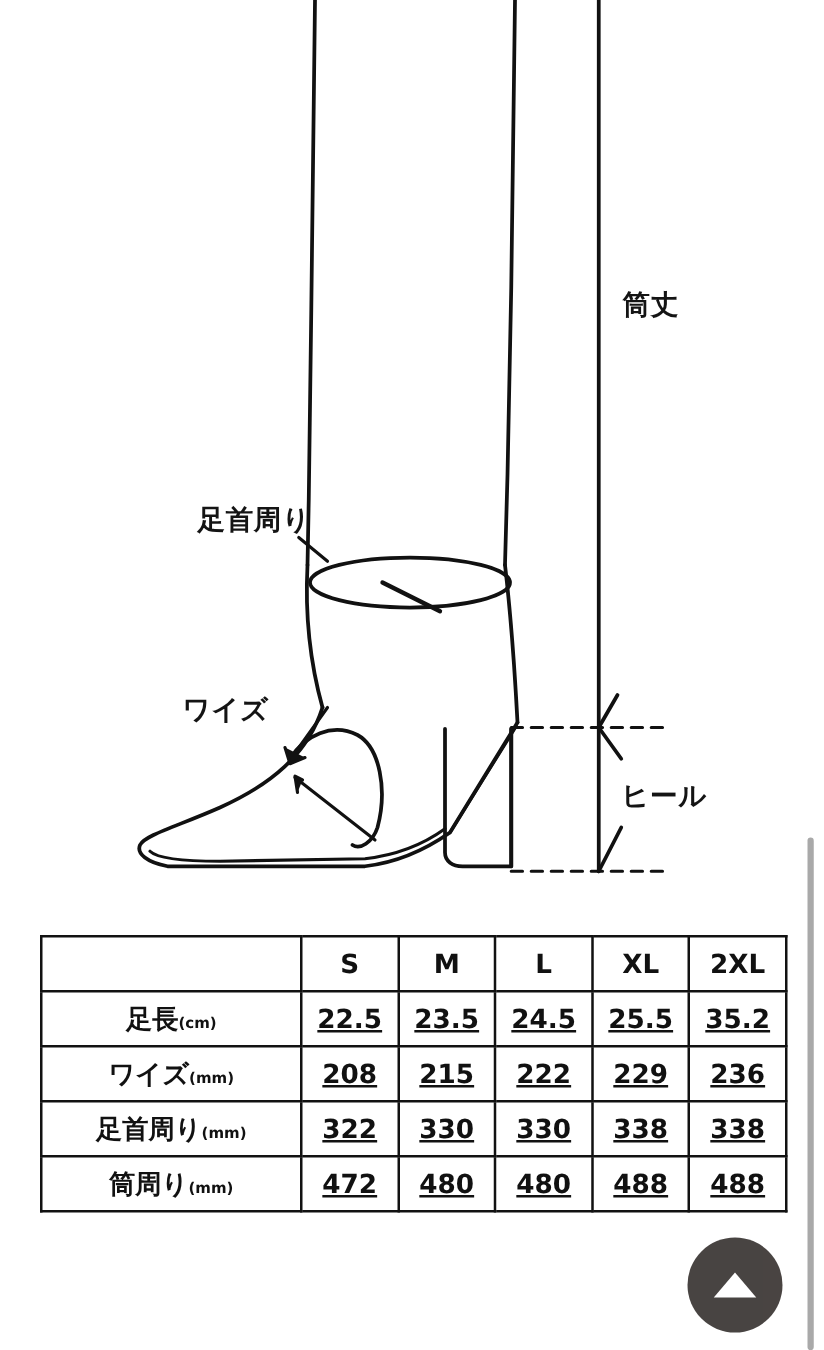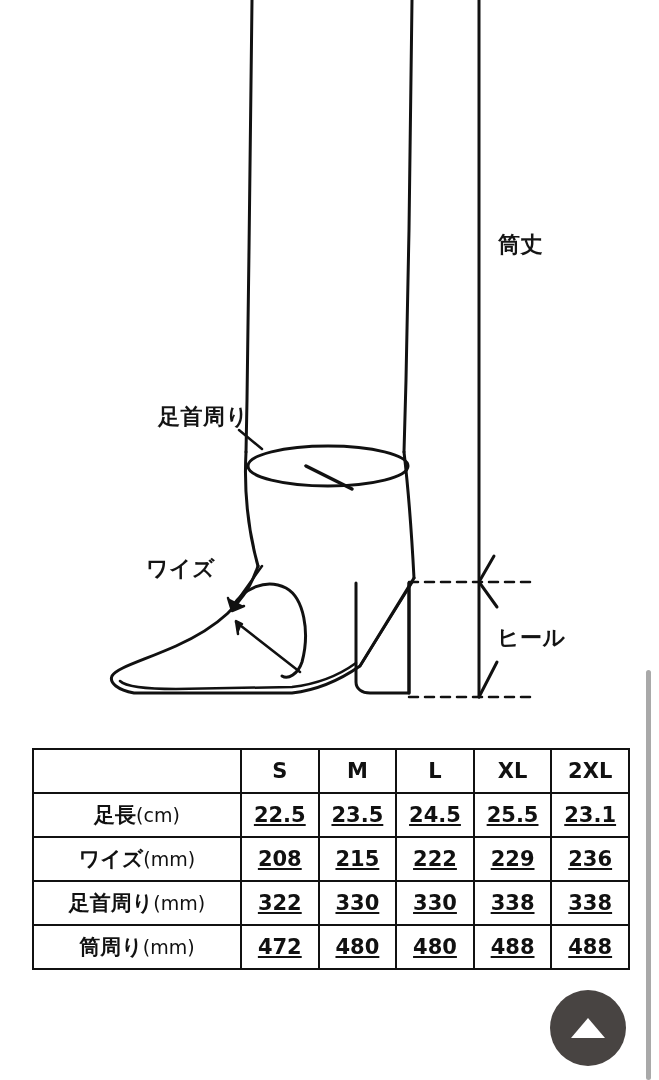--- a/index.html
+++ b/index.html
@@ -81,22 +81,22 @@
   table.size-table col.c-label { width: 208px; }
   table.size-table col.c-size  { width: 77.6px; }
 
   th.row-head {
     text-align: right;
     padding-right: 14px;
     font-size: 21px;
     font-weight: 700;
   }
   th.row-head .unit {
-    font-size: 19px;
-    font-weight: 400;
+    font-size: 12px;
+    font-weight: 700;
   }
   th.corner { background: #ffffff; }
   th.col-head {
     font-size: 21px;
     font-weight: 700;
   }
   td.value {
     font-size: 21px;
     font-weight: 700;
     font-family: "DejaVu Sans", "Liberation Sans", sans-serif;
@@ -246,21 +246,21 @@
       <tbody>
 
         <tr>
           <th class="row-head">
             <span>足長</span><span class="unit">(cm)</span>
           </th>
           <td class="value">22.5</td>
           <td class="value">23.5</td>
           <td class="value">24.5</td>
           <td class="value">25.5</td>
-          <td class="value">23.1</td>
+          <td class="value">35.2</td>
         </tr>
 
         <tr>
           <th class="row-head">
             <span>ワイズ</span><span class="unit">(mm)</span>
           </th>
           <td class="value">208</td>
           <td class="value">215</td>
           <td class="value">222</td>
           <td class="value">229</td>

